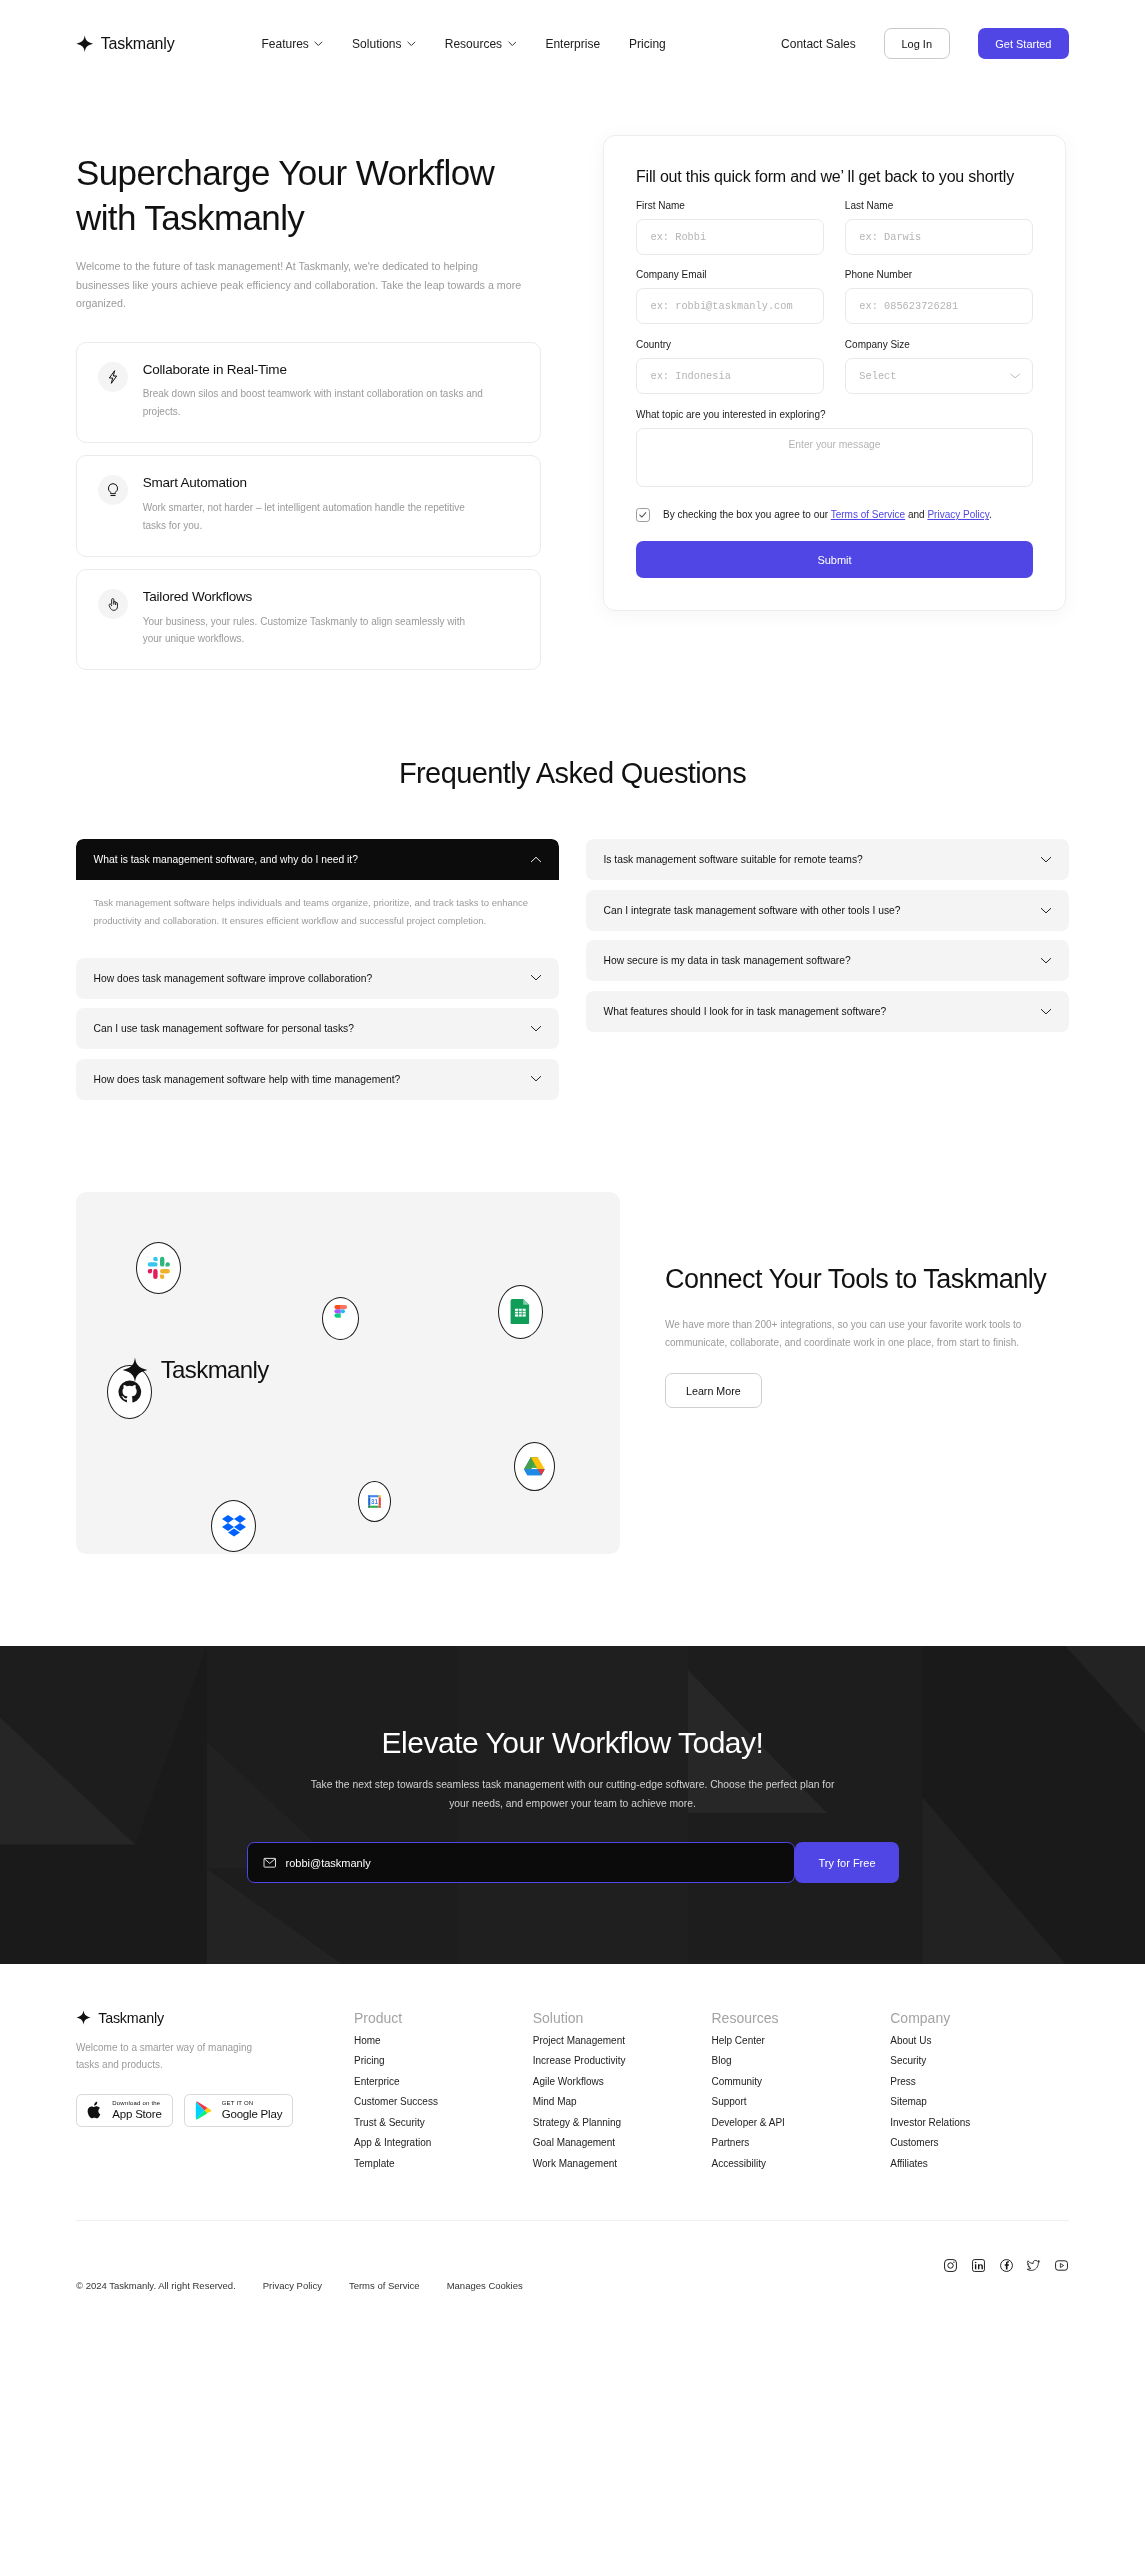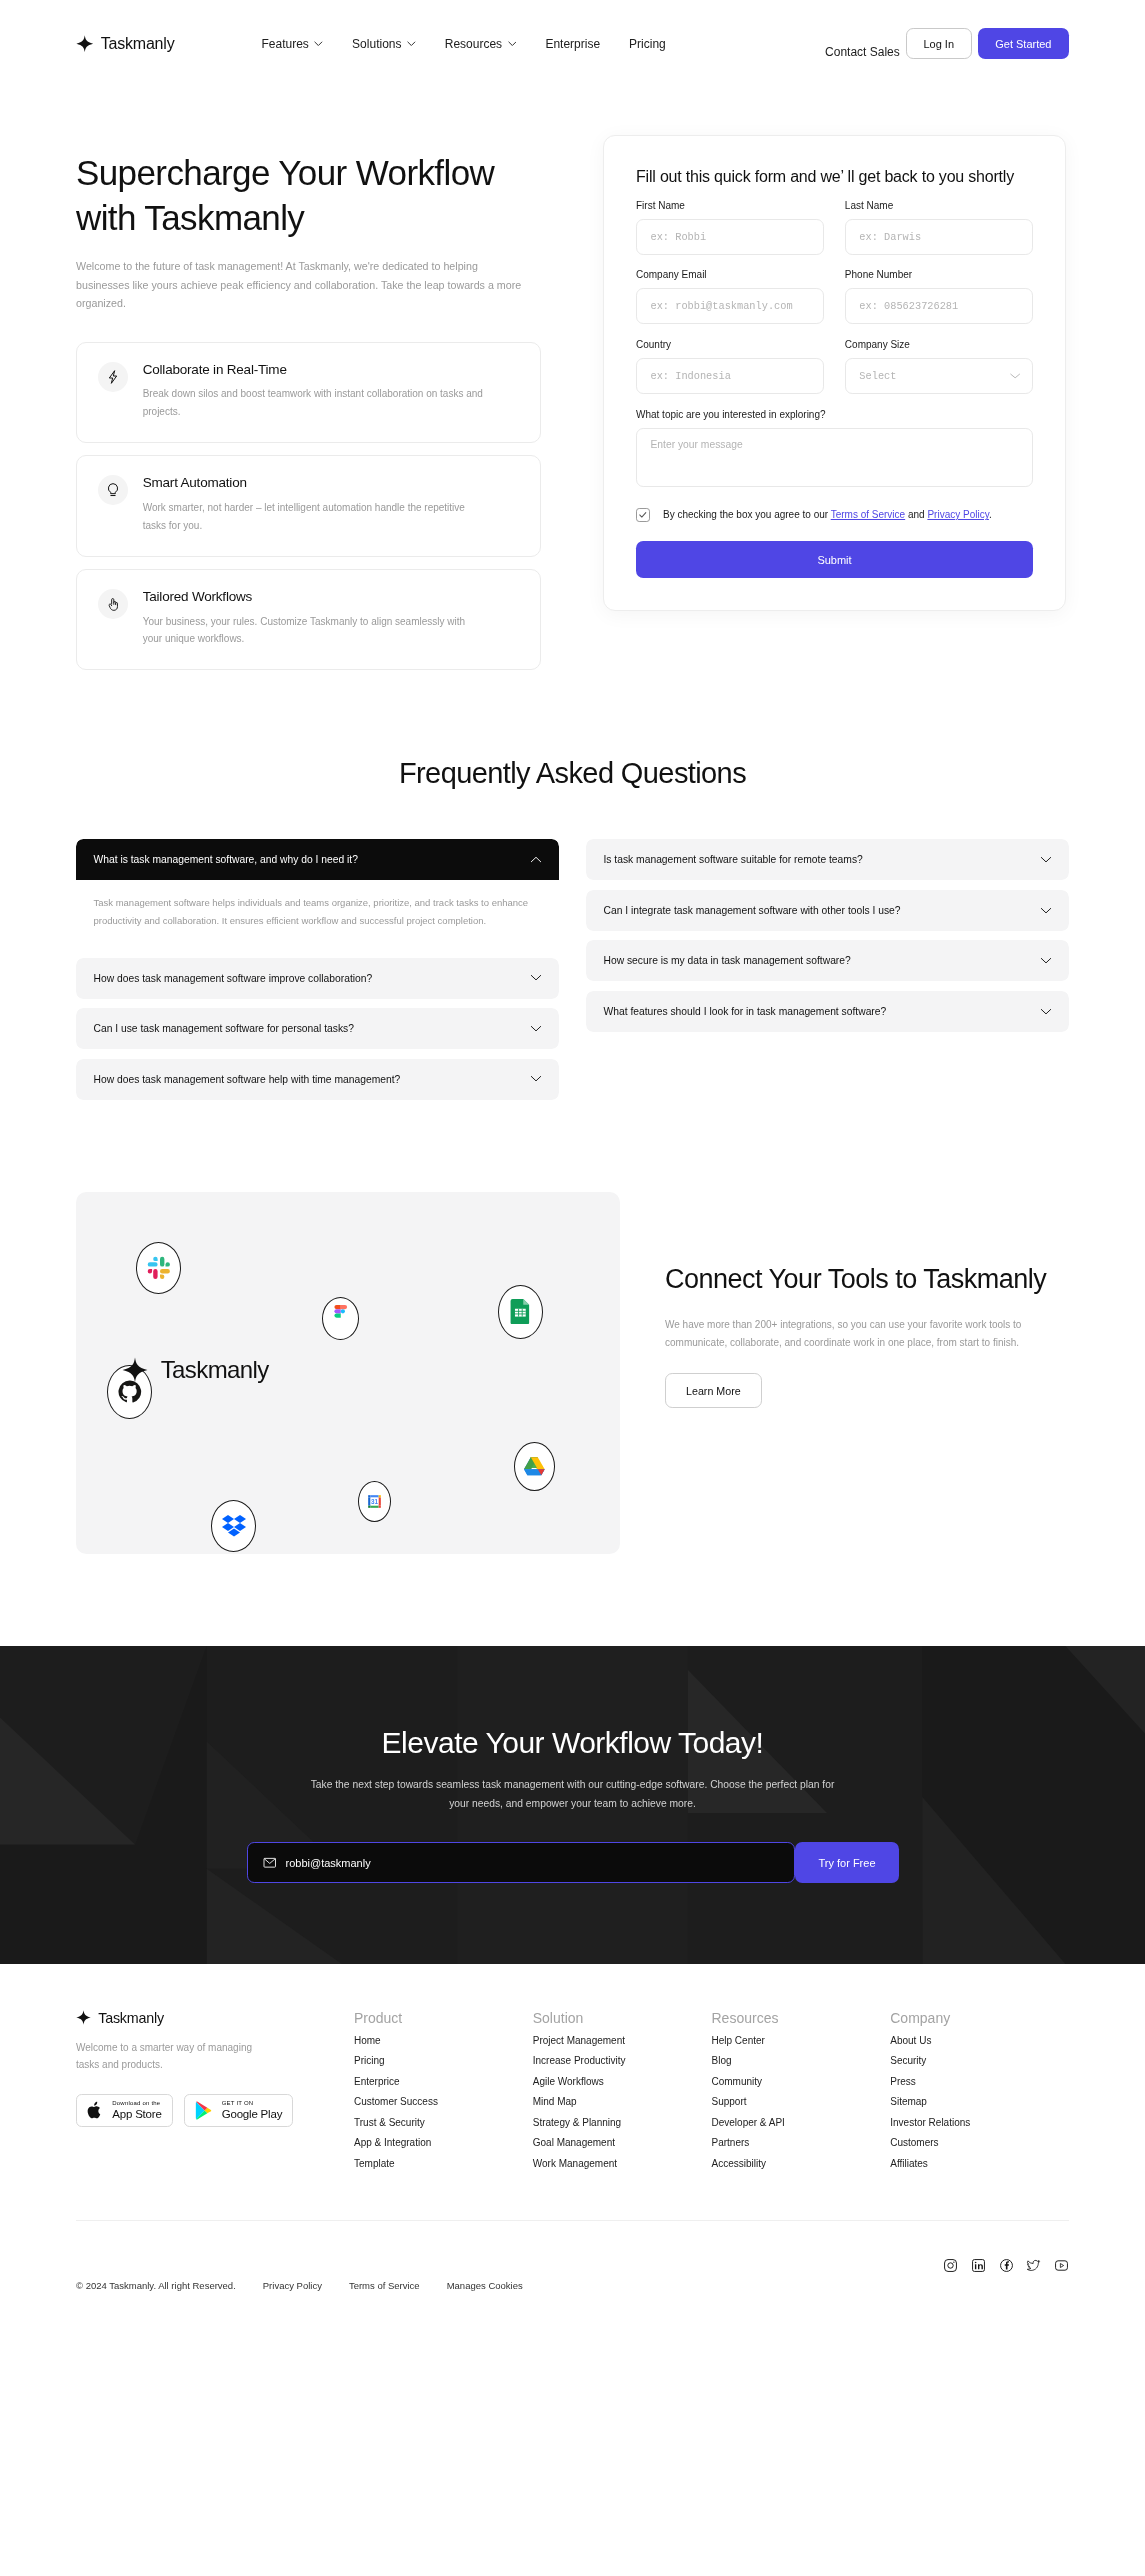--- a/index.html
+++ b/index.html
@@ -26,21 +26,21 @@
   .brand-name { font-size: 16px; font-weight: 400; letter-spacing: -0.2px; color: #111; }
   .nav-links {
     display: flex; align-items: center; gap: 29px;
     margin-left: 87px;
   }
   .nav-link {
     display: flex; align-items: center; gap: 5.6px;
     font-size: 12px; color: #202020; cursor: pointer;
   }
   .caret { width: 8.7px; height: 5.6px; display: block; }
-  .nav-right { margin-left: auto; display: flex; align-items: flex-end; gap: 6px; }
+  .nav-right { margin-left: auto; display: flex; align-items: center; gap: 28px; }
   .contact-sales { font-size: 12px; color: #202020; cursor: pointer; }
   .btn-login {
     font-size: 11px; color: #111; background: #fff;
     border: 0.8px solid #c9c9c9; border-radius: 7.2px;
     padding: 8.7px 16.7px; cursor: pointer;
   }
   .btn-getstarted {
     font-size: 11px; color: #fff; background: #4f46e5;
     border: none; border-radius: 7.2px;
     padding: 9.5px 17.5px; cursor: pointer;
@@ -99,21 +99,21 @@
   .field-input::placeholder { color: #b4b4b4; }
   .select-wrap { position: relative; }
   .select-wrap .caret-sel {
     position: absolute; right: 12.7px; top: 50%; transform: translateY(-50%);
     width: 10.3px; height: 6.4px; pointer-events: none;
   }
   .form-full { margin-top: 15px; }
   .field-textarea {
     width: 100%; height: 59px; border: 0.8px solid #e8e8e8; border-radius: 7.2px;
     padding: 10.3px 13.5px; font-size: 10.3px; color: #333; resize: none;
-    font-family: "Liberation Sans", sans-serif; outline: none; background: #fff;
+    font-family: "Liberation Sans", sans-serif; outline: none; background: #fff; text-align: center;
   }
   .field-textarea::placeholder { color: #b4b4b4; }
   .consent { margin-top: 17.5px; display: flex; gap: 12.7px; align-items: flex-start; }
   .checkbox {
     width: 14.3px; height: 14.3px; border: 1.1px solid #9a9a9a; border-radius: 3.2px;
     flex: 0 0 14.3px; display:flex; align-items:center; justify-content:center;
     cursor: pointer; margin-top: 0.8px;
   }
   .checkbox svg { width: 9.5px; height: 9.5px; }
   .consent-text { font-size: 10px; line-height: 1.65; color: #1b1b1b; max-width: 378px; }

